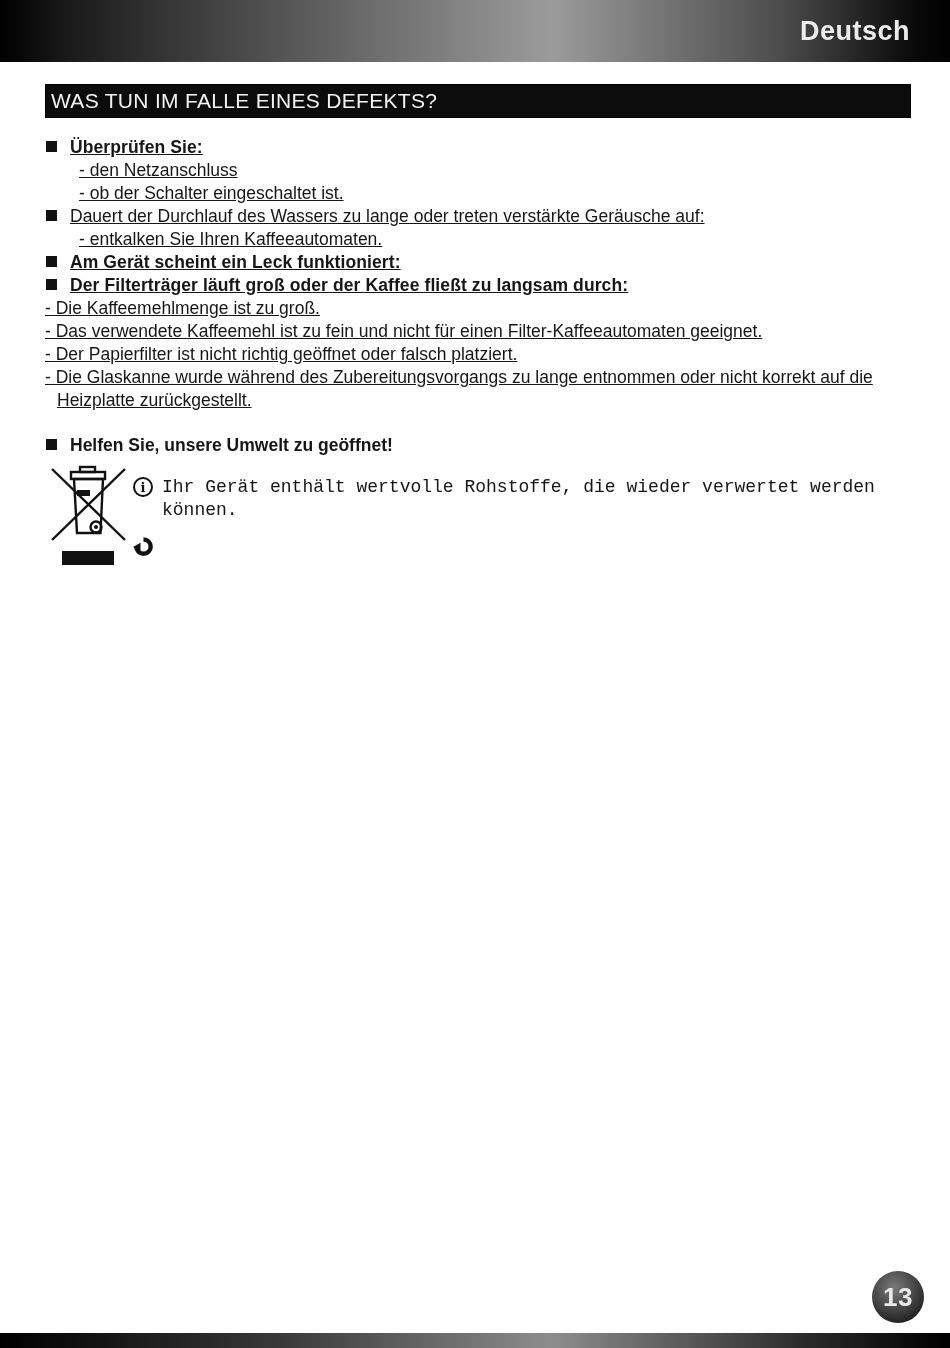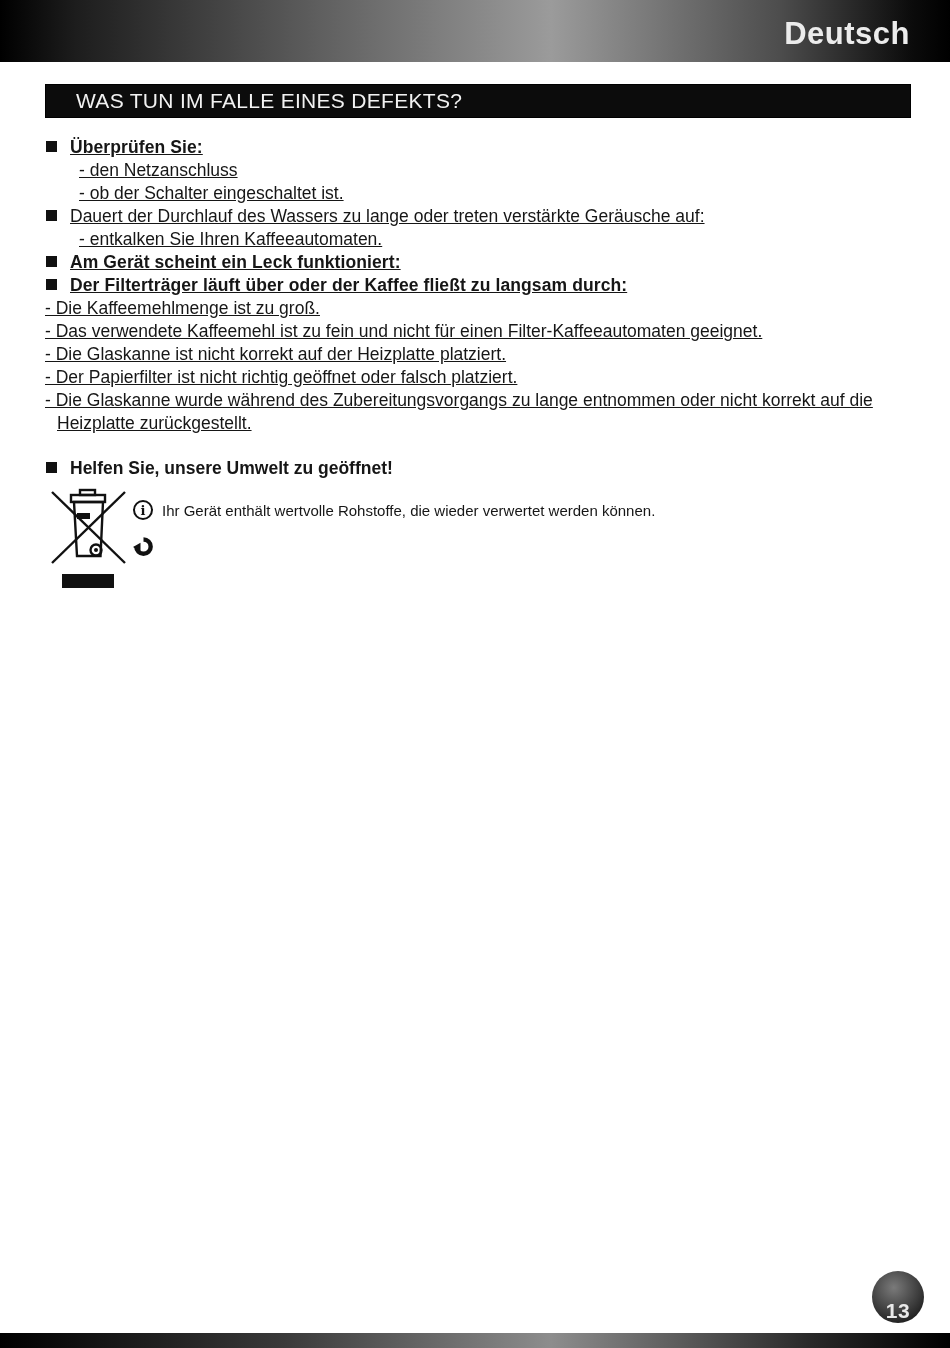--- a/index.html
+++ b/index.html
@@ -1,26 +1,26 @@
 <!DOCTYPE html>
 <html><head>
 <meta charset="utf-8">
 <style>
   html,body{margin:0;padding:0;background:#fff;}
   .page{position:relative;width:950px;height:1348px;background:#ffffff;overflow:hidden;
         font-family:"Liberation Sans",sans-serif;color:#161616;}
 
   .header-bar{position:absolute;top:0;left:0;width:950px;height:62px;
     background:linear-gradient(90deg,#000 0%,#1d1d1d 8%,#6a6a6a 38%,#9b9b9b 58%,#4d4d4d 82%,#0b0b0b 96%,#000 100%);}
-  .lang-label{position:absolute;top:16px;right:40px;font-size:31px;font-weight:bold;
+  .lang-label{position:absolute;top:16px;right:40px;font-size:27px;font-weight:bold;
     color:#ececec;letter-spacing:.5px;}
 
   .title-bar{position:absolute;top:84px;left:45px;width:866px;height:34px;background:#0c0c0c;
     box-sizing:border-box;border:1px solid #000;}
-  .title-bar span{display:block;color:#f2f2f2;font-size:21px;line-height:32px;padding-left:30px;
+  .title-bar span{display:block;color:#f2f2f2;font-size:21px;line-height:32px;padding-left:5px;
     letter-spacing:.3px;font-weight:400;}
 
   .content{position:absolute;top:136px;left:45px;width:866px;font-size:17.5px;line-height:23px;}
   .t-item{position:relative;text-decoration:underline;}
   .t-item.bullet{padding-left:25px;}
   .t-item .sq{position:absolute;left:1px;top:5px;width:11px;height:11px;background:#111;}
   .t-item.sub{padding-left:34px;}
   .t-item.dash{padding-left:12px;text-indent:-12px;}
   .t-item.justify{text-align:justify;}
   .t-item b{font-weight:bold;letter-spacing:.1px;}
@@ -30,26 +30,26 @@
 
   .eco-row{display:flex;margin-top:6px;}
   .weee-col{width:88px;flex:0 0 88px;padding-left:5px;box-sizing:border-box;}
   .eco-lines{flex:1;padding-top:4px;}
   .eco-line{display:flex;align-items:flex-start;margin-top:9px;}
   .eco-line + .eco-line{margin-top:14px;}
   .info-badge{flex:0 0 auto;width:16px;height:16px;border:2px solid #111;border-radius:50%;
     display:flex;align-items:center;justify-content:center;margin:1px 9px 0 0;
     font-family:"DejaVu Serif",serif;font-weight:bold;font-size:13px;line-height:1;color:#111;}
   .arrow-badge{flex:0 0 auto;margin:1px 9px 0 0;}
-  .eco-text{font-size:15px;line-height:23px;}
+  .eco-text{font-size:18px;line-height:23px;font-family:Liberation Mono, monospace;}
 
   .page-ball{position:absolute;left:872px;top:1271px;width:52px;height:52px;border-radius:50%;
     background:radial-gradient(circle at 42% 32%,#7a7a7a 0%,#3c3c3c 55%,#0d0d0d 95%);
-    display:flex;align-items:flex-end;justify-content:center;
-    color:#e9e9e9;font-weight:bold;font-size:21px;letter-spacing:.5px;}
+    display:flex;align-items:center;justify-content:center;
+    color:#e9e9e9;font-weight:bold;font-size:26px;letter-spacing:.5px;}
 
   .footer-bar{position:absolute;bottom:0;left:0;width:950px;height:15px;
     background:linear-gradient(90deg,#000 0%,#3a3a3a 30%,#8d8d8d 58%,#2a2a2a 85%,#000 100%);}
 </style>
 </head>
 <body>
 
 <div class="page">
 
   <div class="header-bar">
@@ -61,24 +61,23 @@
   </div>
 
   <div class="content">
     <div id="trouble-list">
         <div class="t-item bullet"><span class="sq"></span><b>Überprüfen Sie:</b></div>
         <div class="t-item sub"><span>- den Netzanschluss</span></div>
         <div class="t-item sub"><span>- ob der Schalter eingeschaltet ist.</span></div>
         <div class="t-item bullet"><span class="sq"></span><span>Dauert der Durchlauf des Wassers zu lange oder treten verstärkte Geräusche auf:</span></div>
         <div class="t-item sub"><span>- entkalken Sie Ihren Kaffeeautomaten.</span></div>
         <div class="t-item bullet"><span class="sq"></span><b>Am Gerät scheint ein Leck funktioniert:</b></div>
-        <div class="t-item bullet"><span class="sq"></span><b>Der Filterträger läuft über oder der Kaffee fließt zu langsam durch:</b></div>
+        <div class="t-item bullet"><span class="sq"></span><b>Der Filterträger läuft groß oder der Kaffee fließt zu langsam durch:</b></div>
         <div class="t-item dash"><span>- Die Kaffeemehlmenge ist zu groß.</span></div>
         <div class="t-item dash"><span>- Das verwendete Kaffeemehl ist zu fein und nicht für einen Filter-Kaffeeautomaten geeignet.</span></div>
-        <div class="t-item dash"><span>- Die Glaskanne ist nicht korrekt auf der Heizplatte platziert.</span></div>
         <div class="t-item dash"><span>- Der Papierfilter ist nicht richtig geöffnet oder falsch platziert.</span></div>
         <div class="t-item dash"><span>- Die Glaskanne wurde während des Zubereitungsvorgangs zu lange entnommen oder nicht korrekt auf die Heizplatte zurückgestellt.</span></div>
       </div>
 
     <div class="eco-heading">
       <span class="sq"></span>
       <span>Helfen Sie, unsere Umwelt zu geöffnet!</span>
     </div>
 
     <div class="eco-row">

